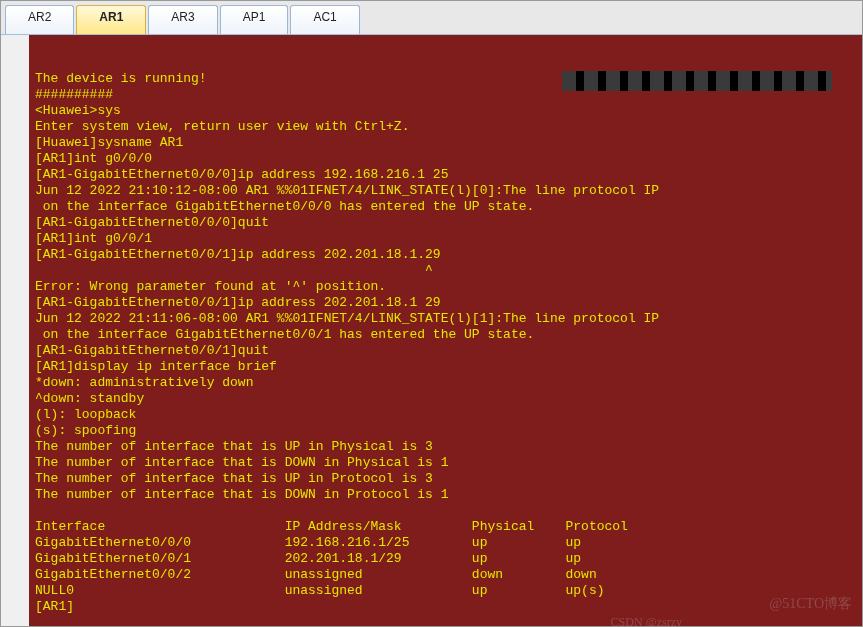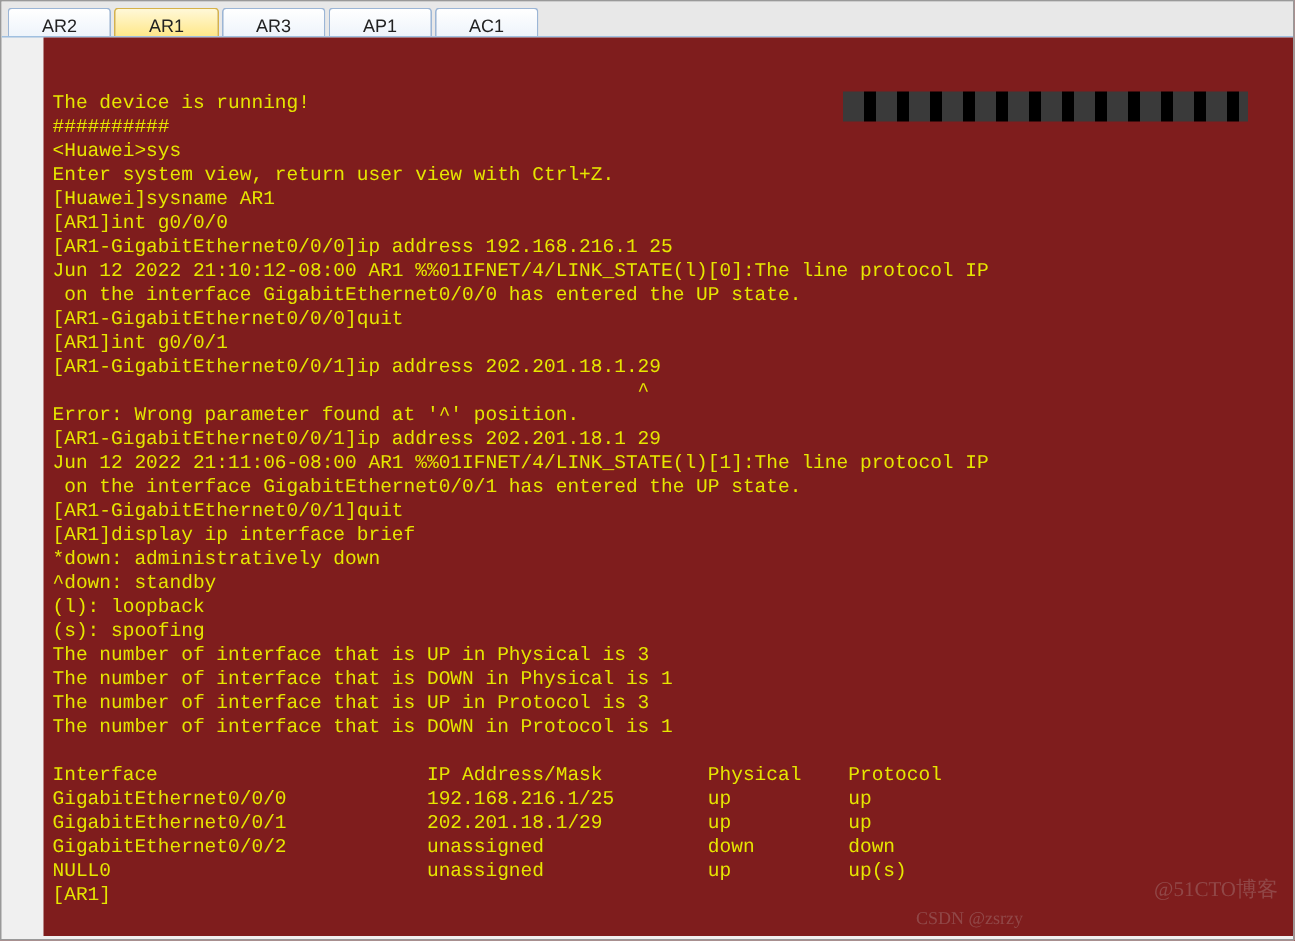--- a/index.html
+++ b/index.html
@@ -11,36 +11,36 @@
     height: 627px;
     overflow: hidden;
     border: 1px solid #999;
   }
   .tab-bar {
     display: flex;
     gap: 2px;
     padding: 4px 4px 0 4px;
     background: #e8e8e8;
     border-bottom: 1px solid #a0c0e0;
-    height: 24px;
+    height: 34px;
   }
   .tab {
     padding: 4px 22px;
     font-size: 12px;
     background: linear-gradient(#ffffff,#eef4fb);
     border: 1px solid #9cb6d6;
     border-bottom: none;
     border-radius: 3px 3px 0 0;
     cursor: pointer;
     color: #222;
   }
   .tab.active {
     background: linear-gradient(#fff8d8,#ffe88a);
     border-color: #d6b24a;
-    font-weight: normal;
+    font-weight: bold;
   }
   .terminal {
     background: #7f1d1d;
     color: #e6e600;
     font-family: "Courier New", monospace;
     font-size: 13px;
     line-height: 16px;
     padding: 20px 6px;
     white-space: pre;
     height: calc(627px - 28px);

